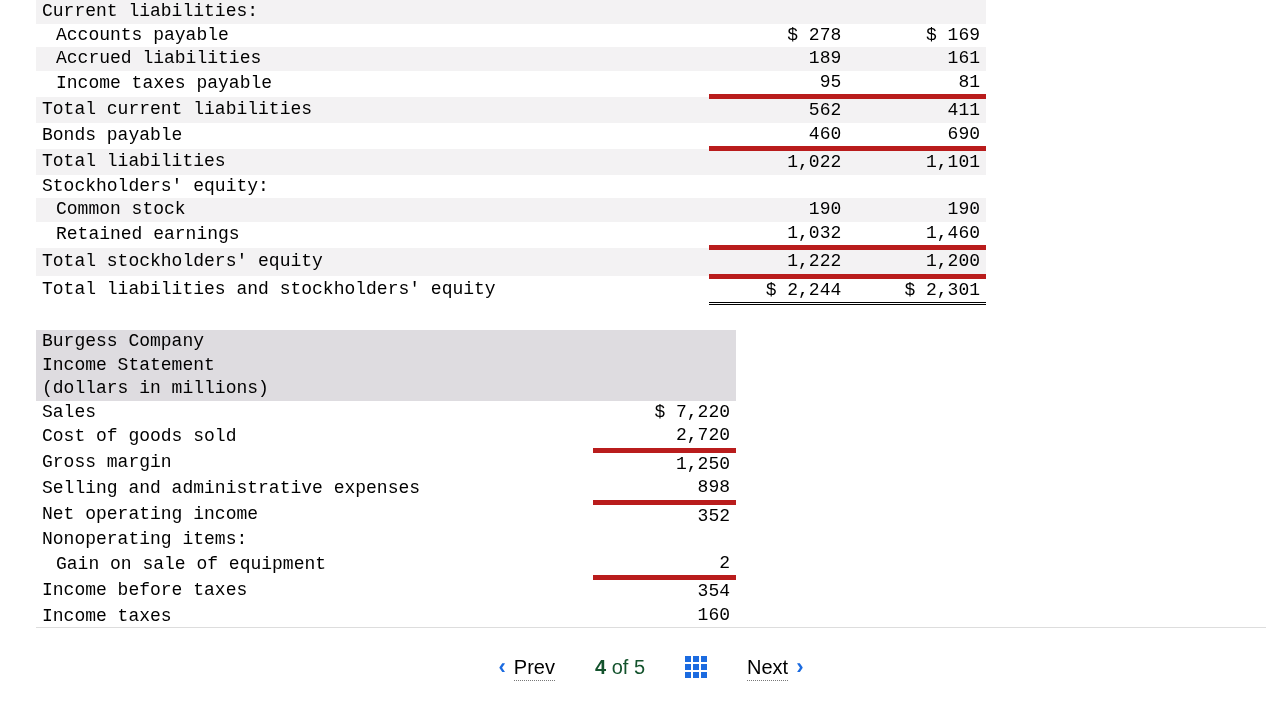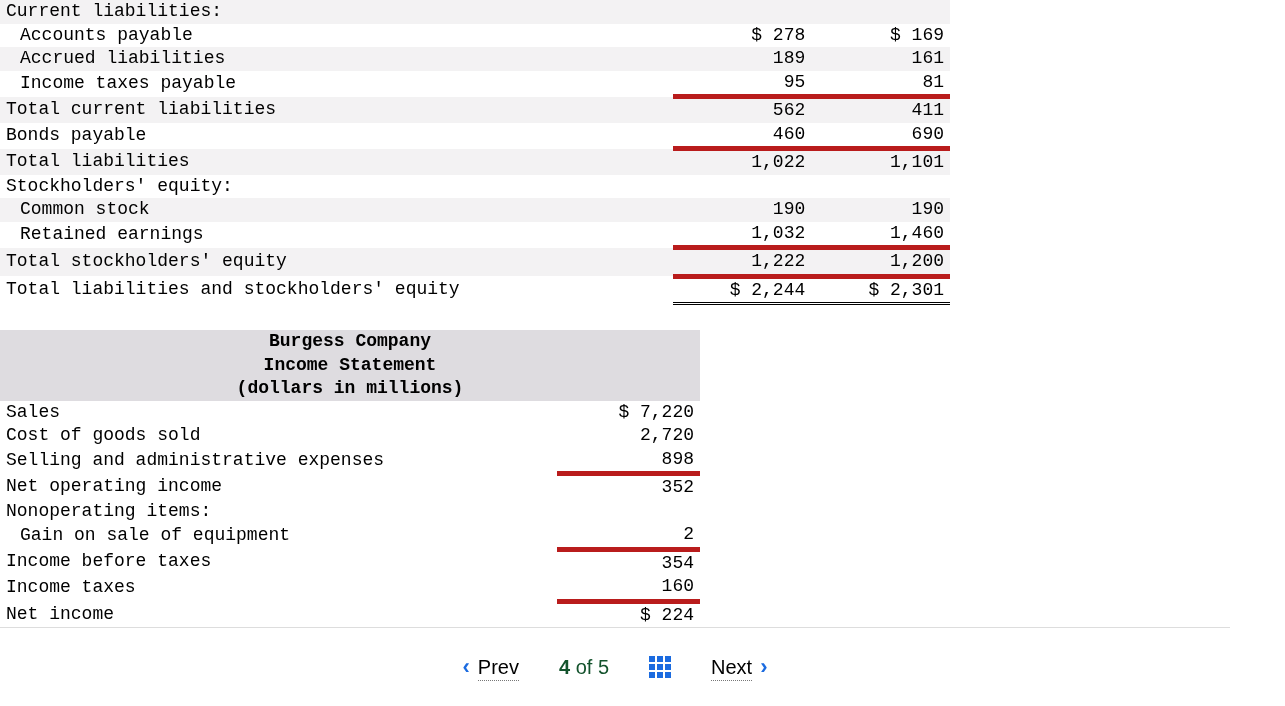--- a/index.html
+++ b/index.html
@@ -10,20 +10,21 @@
     font-family: "Consolas", "Courier New", monospace;
     font-size: 18px;
     line-height: 1.3;
   }
   .page {
     width: 1230px;
     height: 706px;
     position: relative;
     overflow: hidden;
     box-sizing: border-box;
+    margin-left: 36px;
   }
   .content {
     position: absolute;
     left: 0;
     top: 0;
     right: 0;
     bottom: 80px;
     overflow: hidden;
   }
 
@@ -44,22 +45,21 @@
   table.fin td.top    { border-top: 5px solid #b91c1c; }
   table.fin td.dblbot { border-bottom: 3px double #000; }
 
   
   table.income { width: 700px; margin-top: 25px; }
   table.income td.label { width: 560px; }
   table.income td.num   { width: 140px; }
 
   .hdr td {
     background: #dedce0;
-    text-align: center;
-    font-weight: bold;
+    font-weight: normal;
   }
 
   
   .navbar {
     position: absolute;
     left: 0; right: 0; bottom: 0;
     height: 78px;
     border-top: 1px solid #ddd;
     display: flex;
     justify-content: center;
@@ -172,20 +172,24 @@
 
     <tr>
       <td class="label">Sales</td>
       <td class="num">$ 7,220</td>
     </tr>
     <tr>
       <td class="label">Cost of goods sold</td>
       <td class="num">2,720</td>
     </tr>
     <tr>
+      <td class="label">Gross margin</td>
+      <td class="num top">1,250</td>
+    </tr>
+    <tr>
       <td class="label">Selling and administrative expenses</td>
       <td class="num">898</td>
     </tr>
     <tr>
       <td class="label">Net operating income</td>
       <td class="num top">352</td>
     </tr>
     <tr>
       <td class="label">Nonoperating items:</td>
       <td class="num"></td>

